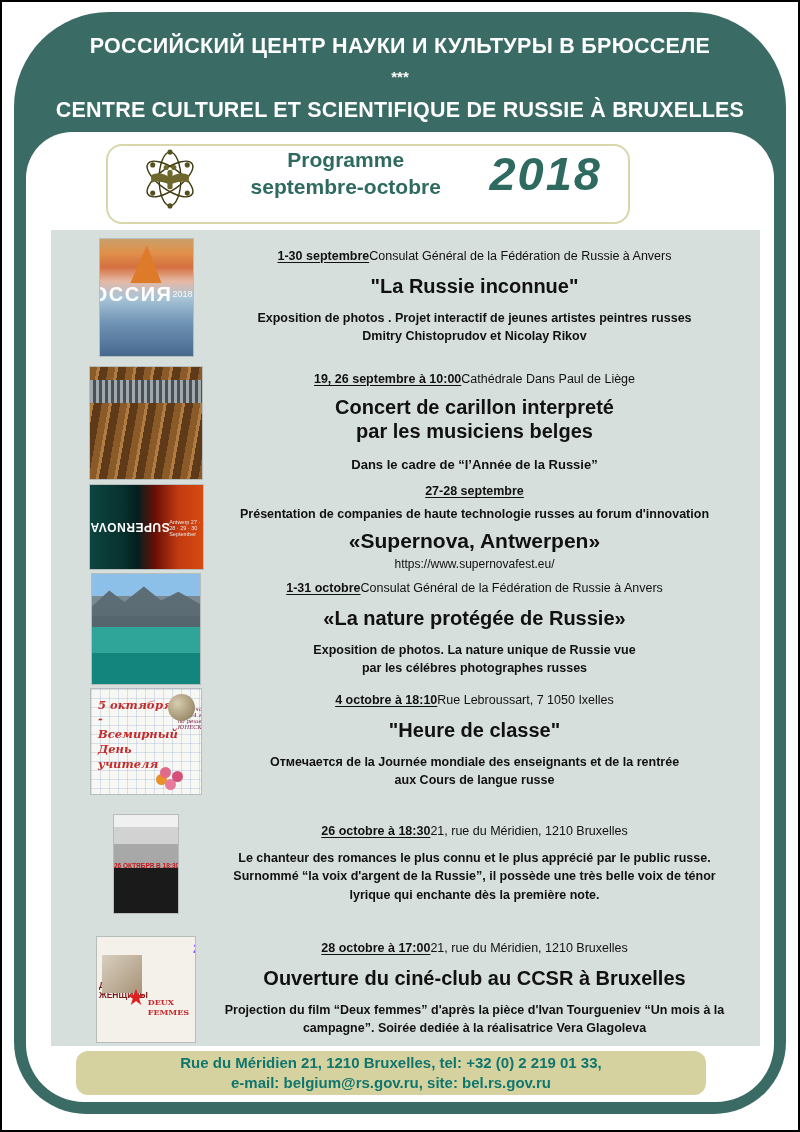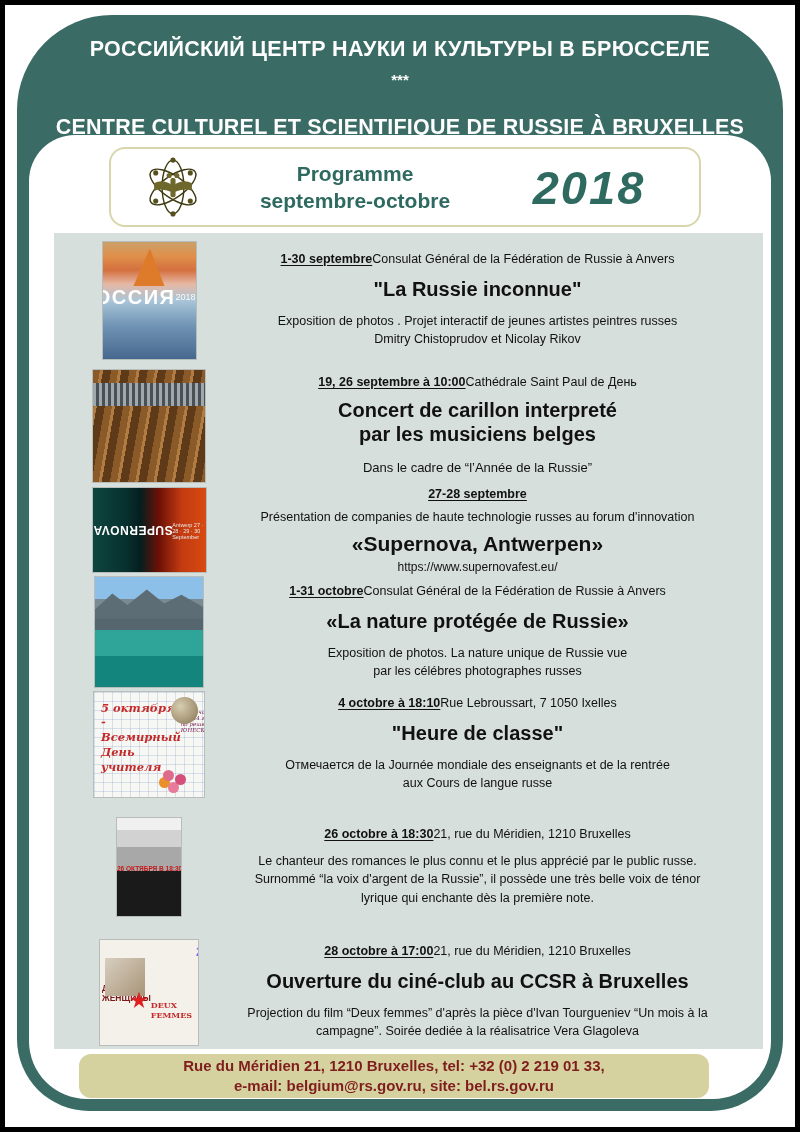--- a/index.html
+++ b/index.html
@@ -1,52 +1,52 @@
 <!DOCTYPE html>
 <html><head>
 <meta charset="utf-8">
 <style>
   * { margin:0; padding:0; box-sizing:border-box; }
   body { background:#444; font-family:"Liberation Sans", sans-serif; }
   .page { position:relative; width:800px; height:1132px; background:#fff;
-          border:5px solid #000000; overflow:hidden; margin:0 auto; }
+          border:2px solid #000000; overflow:hidden; margin:0 auto; }
   .teal-shell { position:absolute; left:12px; right:12px; top:10px; bottom:16px;
           background:#3a6b65; border-radius:95px 95px 72px 72px; }
   .white-panel { position:absolute; left:24px; right:24px; top:130px; bottom:28px;
           background:#fff; border-radius:46px 46px 58px 58px; }
 
   
   .header { position:absolute; top:32px; left:40px; right:40px; text-align:center; color:#fdfdfd; }
   .h-ru { font-size:21.5px; font-weight:bold; letter-spacing:.3px; }
   .h-sep { font-size:15px; font-weight:bold; margin-top:9px; }
-  .h-fr { font-size:21.5px; font-weight:bold; margin-top:27px; letter-spacing:.2px; }
-
-  
-  .program-box { position:absolute; left:104px; top:142px; width:592px; height:80px;
+  .h-fr { font-size:21.5px; font-weight:bold; margin-top:13px; letter-spacing:.2px; }
+
+  
+  .program-box { position:absolute; left:104px; top:142px; width:524px; height:80px;
           background:#fff; border:2.5px solid #d9d6ac; border-radius:16px;
-          display:flex; align-items:center; }
+          display:flex; }
   .emblem { width:64px; height:66px; margin-left:30px; flex:none; }
   .program-label { width:300px; text-align:center; color:#2e6a60; font-weight:bold;
           font-size:21px; line-height:1.3; white-space:pre-line; }
   .program-year { flex:1; text-align:center; color:#2e6a60; font-weight:bold;
           font-style:italic; font-size:47px; letter-spacing:2px; padding-right:26px; }
 
   
   .content { position:absolute; left:49px; top:228px; width:709px; height:816px;
           background:#d7dfdc; }
   .event { display:flex; align-items:center; }
   .e1{height:134px} .e2{height:118px} .e3{height:90px} .e4{height:114px}
   .e5{height:110px} .e6{height:136px} .e7{height:114px}
   .thumb-col { width:152px; flex:none; display:flex; justify-content:center; align-items:center; }
   .info { flex:1; text-align:center; padding-right:14px; color:#111; }
   .dateline { display:flex; justify-content:center; align-items:baseline; font-size:12.5px; }
   .date { font-weight:bold; text-decoration:underline; text-underline-offset:2px; white-space:nowrap; }
   .loc { white-space:nowrap; }
   .title { font-size:20px; font-weight:bold; margin-top:11px; white-space:pre-line; line-height:1.2; }
-  .desc { font-size:12.5px; margin-top:11px; line-height:1.45; white-space:pre-line; }
+  .desc { font-size:12.5px; margin-top:11px; line-height:1.45; white-space:pre-line;font-weight:bold; }
   .e3 .dateline{margin-top:2px} .e3 .desc{margin-top:7px} .e3 .title{margin-top:5px; font-size:21px;}
   .url { font-size:12px; margin-top:2px; color:#111; text-decoration:none; display:inline-block; }
   .e2 .title{margin-top:9px} .e2 .desc{margin-top:13px; font-size:13px;}
 
   
   .poster { position:relative; overflow:hidden; display:flex; 
             align-items:center; box-shadow:0 0 0 1px rgba(0,0,0,.15);margin-left:38px; }
   .p-russia { width:93px; height:117px; justify-content:flex-end; padding-bottom:6px;
       background:linear-gradient(180deg,#caa06a 0%,#e0904a 12%,#d4703f 24%,#e6b8a4 36%,#a9c5d8 50%,#6f93b4 72%,#47688e 100%); color:#fff; }
   .p-russia::before { content:""; position:absolute; top:7px; left:28%; width:44%; height:32%;
@@ -91,21 +91,21 @@
       clip-path:polygon(50% 0%,61% 35%,98% 35%,68% 57%,79% 91%,50% 70%,21% 91%,32% 57%,2% 35%,39% 35%); }
   .p-deuxfemmes .fru { color:#7a1a1a; font-weight:bold; font-size:8.5px; }
   .p-deuxfemmes .ffr { color:#c42a2a; font-weight:bold; font-size:8px; font-family:"DejaVu Serif", serif; margin-top:34px; }
   .p-deuxfemmes .fday { color:#8b5cf6; font-weight:bold; font-size:13px; align-self:flex-start; padding-left:4px; line-height:1; }
   .p-deuxfemmes .fnote { color:#8a2020; font-size:5px; align-self:flex-start; padding-left:4px; }
 
   
   .footer-box { position:absolute; left:74px; top:1049px; width:630px; height:44px;
       background:#d6d2a0; border-radius:12px; display:flex; flex-direction:column;
       justify-content:center; align-items:center; gap:3px; }
-  .footer-box div { color:#7f1d1d; font-weight:bold; font-size:15px; line-height:1.1; }
+  .footer-box div { color:#0f766e; font-weight:bold; font-size:15px; line-height:1.1; }
 </style>
 </head>
 <body>
 
 <div class="page">
   <div class="teal-shell"></div>
   <div class="white-panel"></div>
 
   <div class="header">
     <div class="h-ru">РОССИЙСКИЙ ЦЕНТР НАУКИ И КУЛЬТУРЫ В БРЮССЕЛЕ</div>
@@ -160,21 +160,21 @@
       </div>
     </div>
 
     <div class="event e2">
       <div class="thumb-col">
         <div class="poster p-carillon"></div>
       </div>
       <div class="info">
         <div class="dateline">
           <span class="date">19, 26 septembre à 10:00</span>
-          <span class="loc">Cathédrale Saint Paul de День</span>
+          <span class="loc">Cathédrale Dans Paul de Liège</span>
         </div>
         <div class="title">Concert de carillon interpreté
 par les musiciens belges</div>
         <div class="desc">Dans le cadre de “l’Année de la Russie”</div>
       </div>
     </div>
 
     <div class="event e3">
       <div class="thumb-col">
         <div class="poster p-supernova">

